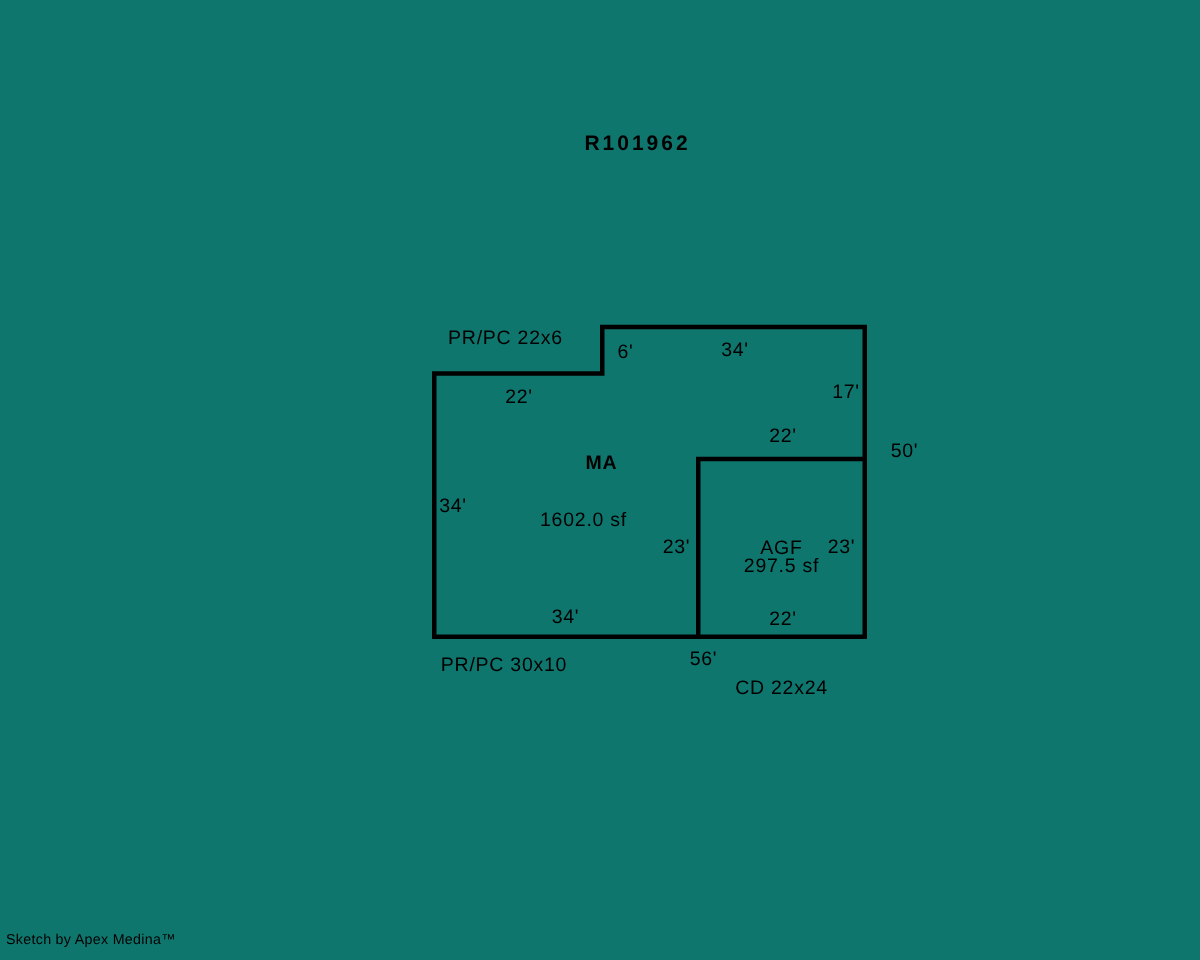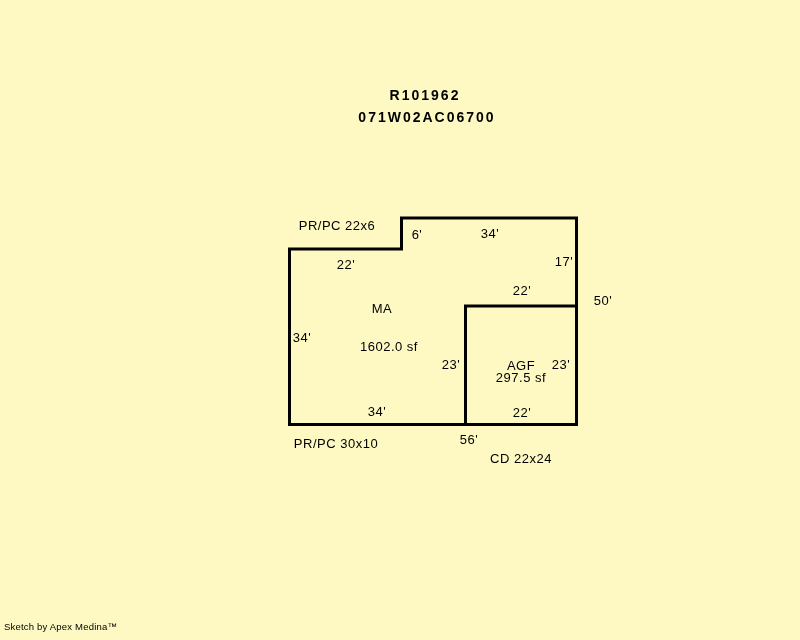--- a/index.html
+++ b/index.html
@@ -4,21 +4,21 @@
 <style>
   html, body {
     margin: 0;
     padding: 0;
     background: #ffffff;
   }
   #page {
     position: relative;
     width: 800px;
     height: 640px;
-    background: #fef9c3;
+    background: #0f766e;
     overflow: hidden;
     font-family: "Liberation Sans", sans-serif;
     color: #000000;
   }
   .title-line {
     position: absolute;
     transform: translate(-50%, -50%);
     font-size: 14px;
     font-weight: bold;
     letter-spacing: 2px;
@@ -47,32 +47,31 @@
     white-space: nowrap;
     color: #000000;
   }
 </style>
 </head>
 <body>
 
 <div id="page">
 
   <div class="title-line" style="left:425px; top:95px;">R101962</div>
-  <div class="title-line" style="left:427px; top:117px;">071W02AC06700</div>
 
   <svg id="floorplan-svg" width="800" height="640" viewBox="0 0 800 640">
     <polygon points="401.5,218 576.5,218 576.5,424.5 289.5,424.5 289.5,249 401.5,249" fill="none" stroke="#000000" stroke-width="3"></polygon>
     <polyline points="465.5,424.5 465.5,306 576.5,306" fill="none" stroke="#000000" stroke-width="3"></polyline>
   </svg>
 
   <div class="lbl" style="left:337px; top:225px;text-align:right;">PR/PC 22x6</div>
   <div class="lbl" style="left:336px; top:443px;">PR/PC 30x10</div>
   <div class="lbl" style="left:521px; top:458px;">CD 22x24</div>
 
-  <div class="lbl" style="left:382px; top:308px;">MA</div>
+  <div class="lbl" style="left:401px; top:308px;font-weight:bold;">MA</div>
   <div class="lbl" style="left:389px; top:326px;margin-top:20px;">1602.0 sf</div>
   <div class="lbl" style="left:521px; top:365px;">AGF</div>
   <div class="lbl" style="left:521px; top:377px;">297.5 sf</div>
 
   <div class="lbl" style="left:417px; top:234px;">6'</div>
   <div class="lbl" style="left:490px; top:233px;">34'</div>
   <div class="lbl" style="left:346px; top:264px;">22'</div>
   <div class="lbl" style="left:564px; top:261px;">17'</div>
   <div class="lbl" style="left:522px; top:290px;">22'</div>
   <div class="lbl" style="left:603px; top:300px;">50'</div>

